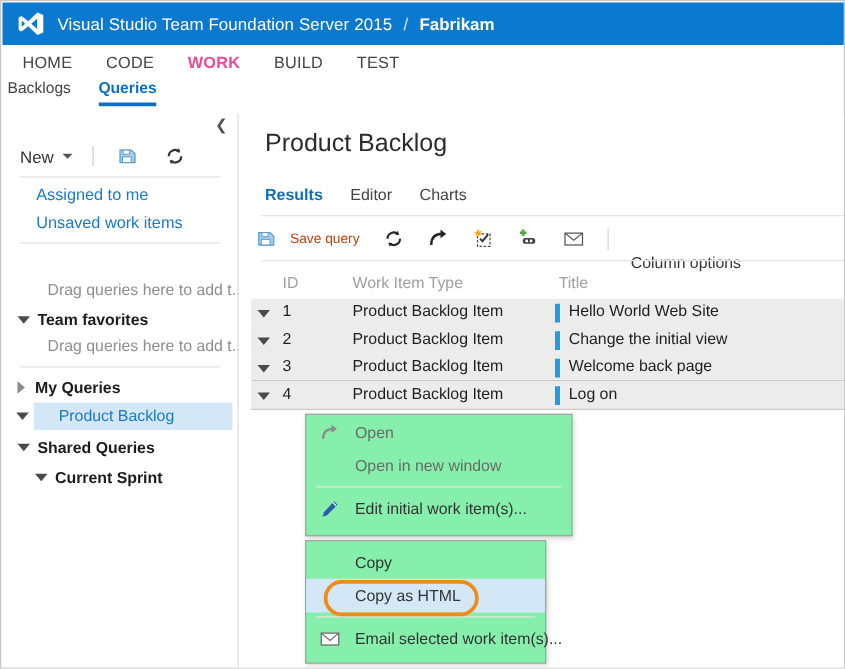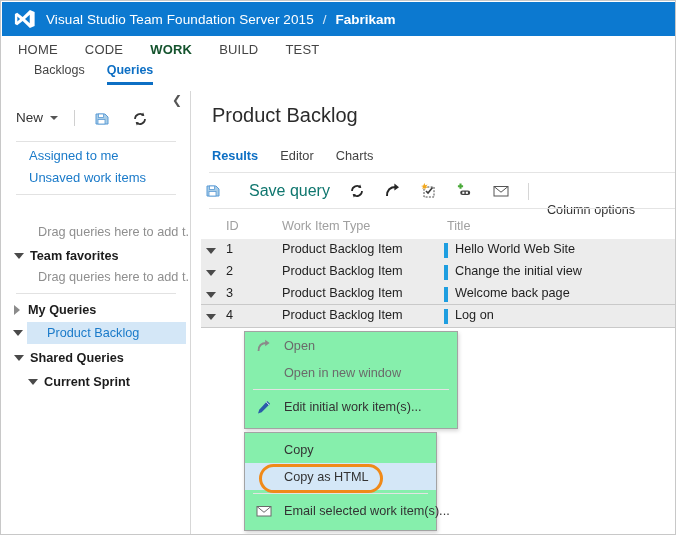--- a/index.html
+++ b/index.html
@@ -68,32 +68,32 @@
   }
   .mainnav-item {
     font-size: 13px;
     color: #444444;
     margin-right: 27px;
     letter-spacing: .2px;
     white-space: nowrap;
     cursor: default;
   }
   .mainnav-item.active {
-    color: #14532d;
+    color: #ec4899;
     font-weight: bold;
   }
 
   
   .subnav {
     position: absolute;
     left: 1px; top: 62px;
     width: 674px; height: 28px;
     display: flex;
     align-items: flex-start;
-    padding-left: 32px;
+    padding-left: 4px;
     box-sizing: border-box;
   }
   .subnav-item {
     position: relative;
     font-size: 12.5px;
     color: #444444;
     margin-right: 22px;
     white-space: nowrap;
     padding-bottom: 8px;
     cursor: default;
@@ -126,21 +126,21 @@
     font-size: 12px;
     line-height: 14px;
     text-align: center;
     cursor: default;
   }
   .new-row {
     position: absolute;
     left: 0; top: 19px;
     width: 188px; height: 30px;
     display: flex;
-    align-items: flex-start;
+    align-items: center;
   }
   .new-btn {
     font-size: 13.5px;
     color: #333;
     margin-left: 14px;
     display: flex;
     align-items: center;
     cursor: default;
   }
   .caret-dn {
@@ -292,23 +292,23 @@
     width: 471px; height: 30px;
     display: flex;
     align-items: center;
   }
   .tb-ico {
     width: 18px; height: 18px;
     display: block;
     flex: none;
   }
   .tb-savequery {
-    font-size: 16px;
-    color: #0f766e;
-    margin-left: 26px;
+    font-size: 11px;
+    color: #c2410c;
+    margin-left: 9px;
     white-space: nowrap;
     cursor: default;
   }
   .tb-gap { width: 18px; flex: none; }
   .tb-vsep {
     width: 1px; height: 17px;
     background: #d6d6d6;
     flex: none;
   }
   .tb-colopts {

